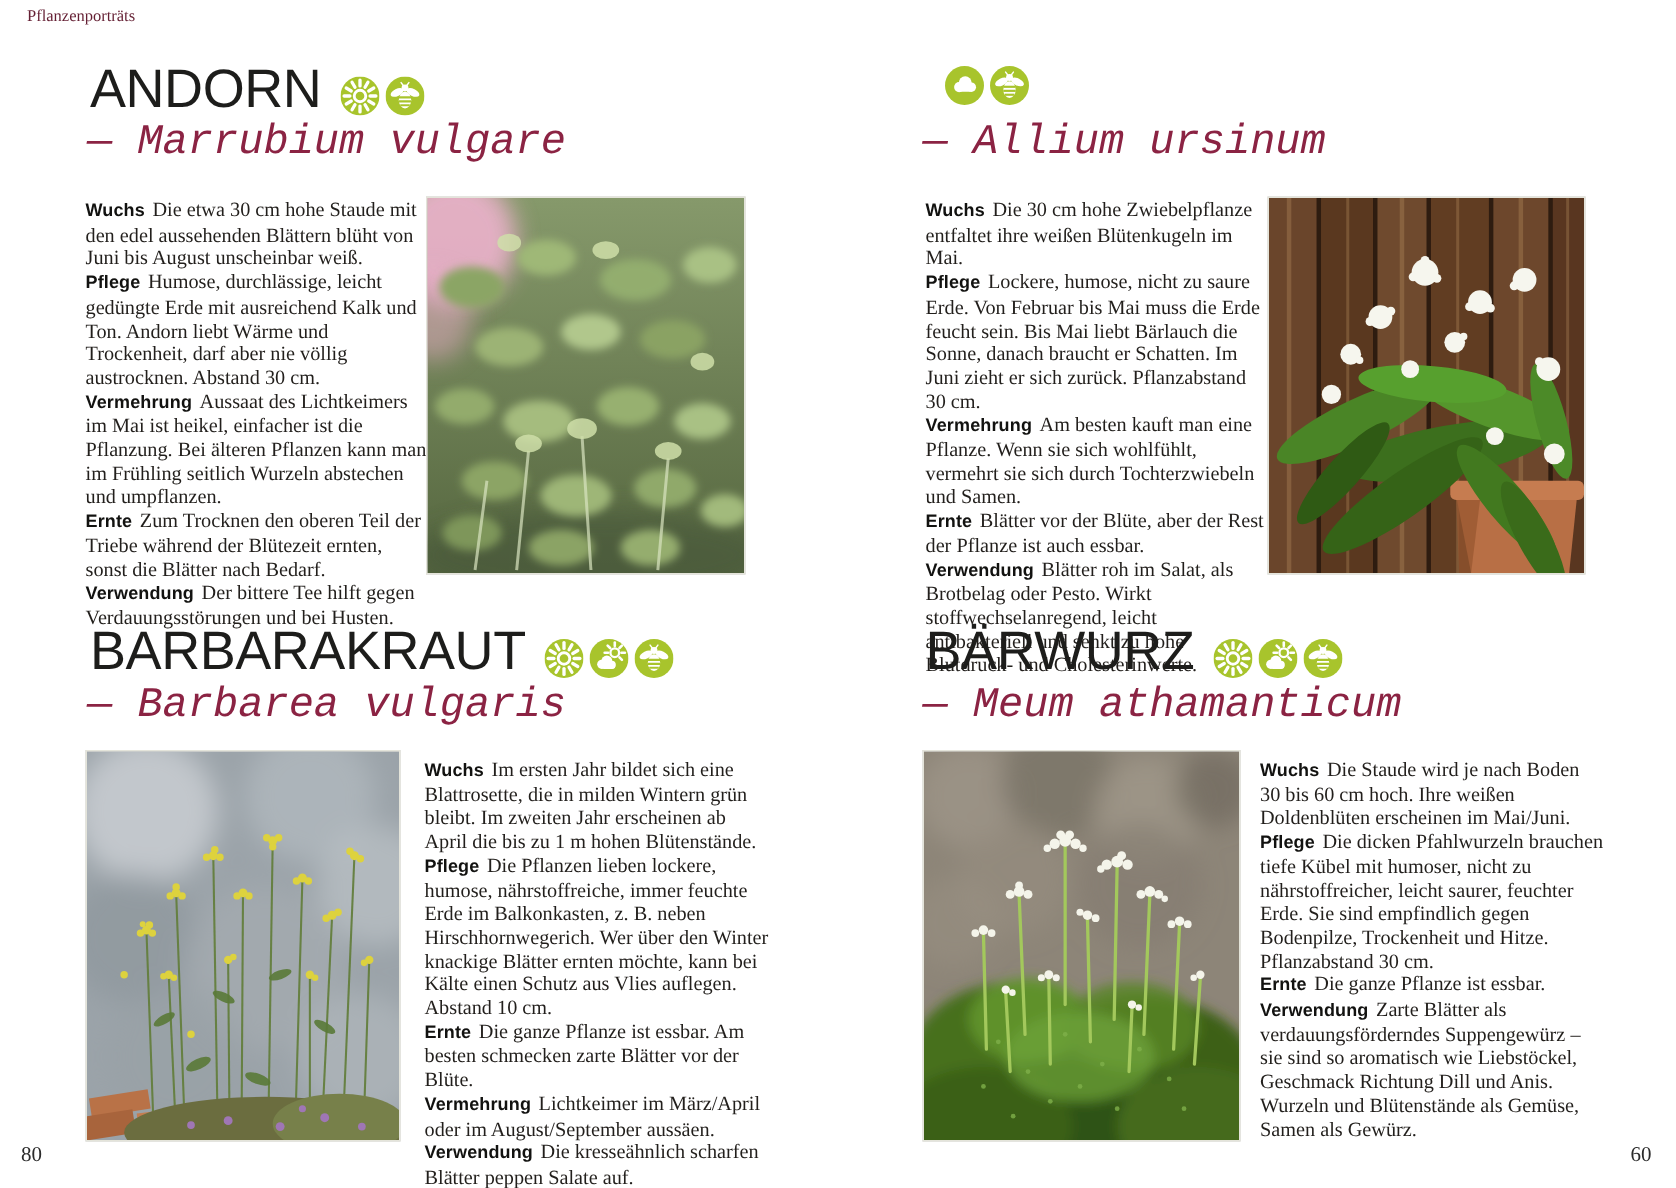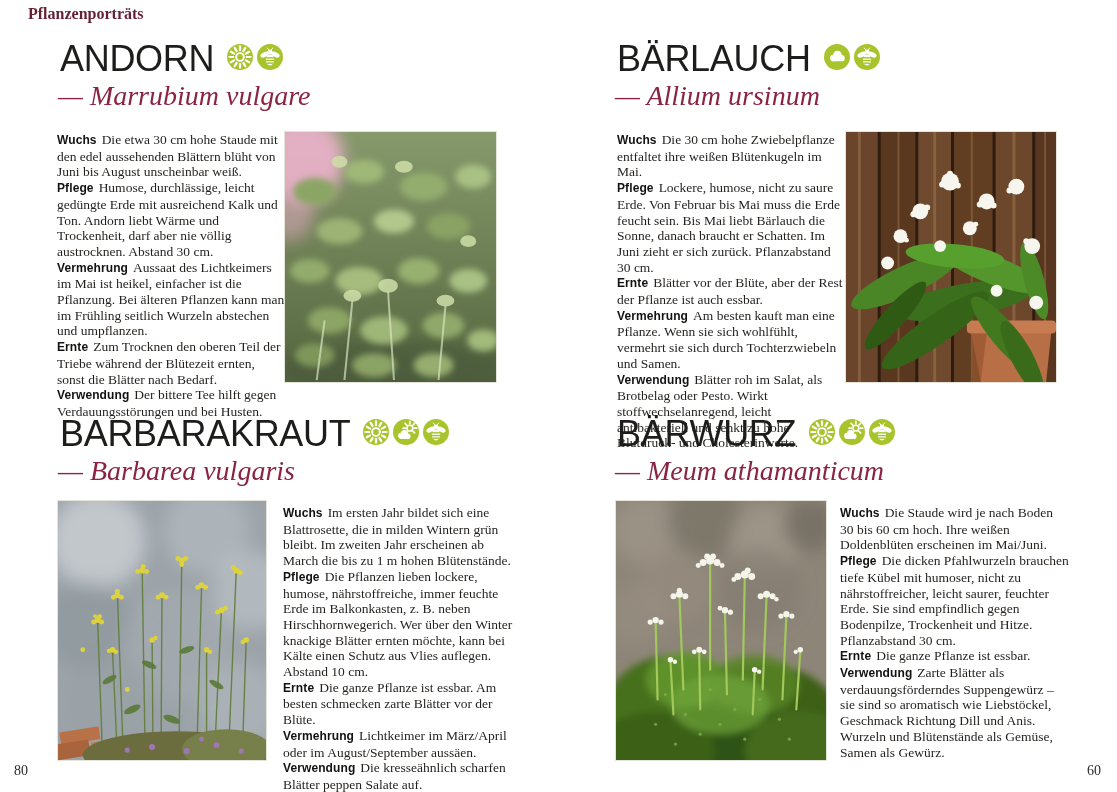--- a/index.html
+++ b/index.html
@@ -1,37 +1,37 @@
 <!DOCTYPE html>
 <html><head>
 <meta charset="utf-8">
 <style>
   html,body{margin:0;padding:0}
   body{
     width:1117px;height:792px;position:relative;background:#ffffff;overflow:hidden;
     font-family:"Liberation Serif",serif;color:#211e1b;
   }
   .kicker{
-    position:absolute;left:28px;top:5px;
-    font-family:"Liberation Serif",serif;font-weight:bold;font-size:16px;color:#641f33;
+    position:absolute;left:18px;top:5px;
+    font-family:"Liberation Serif",serif;font-weight:normal;font-size:11px;color:#641f33;
   }
   .pagenum{position:absolute;font-size:14px;color:#2b2b2b}
   .pagenum.left{left:14px;top:763px}
   .pagenum.right{right:16px;top:763px}
 
-  .plant-title{position:absolute;display:flex;align-items:flex-start}
+  .plant-title{position:absolute;display:flex;align-items:flex-end}
   .plant-title h2{
     margin:0;font-family:"Liberation Sans",sans-serif;font-weight:normal;
     font-size:36px;line-height:1;color:#1d1d1b;letter-spacing:-0.3px;
   }
   .icons{display:flex;gap:4px;margin-left:13px;margin-top:3px}
   .icons svg{display:block}
 
   .latin{
-    position:absolute;font-family:Liberation Serif, serif;font-style:italic;
+    position:absolute;font-family:Liberation Mono, monospace;font-style:italic;
     font-size:28px;line-height:1;color:#8b2343;text-align:right;
   }
   .t-andorn{left:60px;top:41px}        .l-andorn{left:58px;top:82px}
   .t-baerlauch{left:617px;top:41px}    .l-baerlauch{left:615px;top:82px}
   .t-barbarakraut{left:60px;top:416px} .l-barbarakraut{left:58px;top:457px}
   .t-baerwurz{left:617px;top:416px}    .l-baerwurz{left:615px;top:457px}
 
   .col{position:absolute;font-size:13.5px;line-height:15.7px;color:#221f1c}
   .col p{margin:0}
   .col b{
@@ -155,21 +155,20 @@
         <ellipse cx="104" cy="155" rx="10" ry="7"></ellipse>
       <ellipse cx="162" cy="170" rx="9" ry="6"></ellipse>
         <ellipse cx="120" cy="35" rx="9" ry="6"></ellipse>
       <ellipse cx="55" cy="30" rx="8" ry="6"></ellipse>
         <ellipse cx="185" cy="110" rx="8" ry="6"></ellipse>
     </g>
   </svg>
 </div>
 
 <div class="plant-title t-baerlauch">
-  <h2>BÄRLAUCH</h2>
   <span class="icons">
     <svg width="26" height="26" viewBox="0 0 27 27">
       <circle cx="13.5" cy="13.5" r="13.5" fill="#A8C42C"></circle>
       <g fill="#fff">
         <circle cx="9.8" cy="14.6" r="3.5"></circle>
           <circle cx="14" cy="11.6" r="4.5"></circle>
           <circle cx="18.2" cy="14.7" r="3.3"></circle>
         <rect x="9.2" y="12.9" width="9.6" height="5" rx="2.5"></rect>
       </g>
     </svg>
@@ -190,22 +189,22 @@
         <line x1="12.3" y1="6.2" x2="10.8" y2="4.2"></line>
           <line x1="14.7" y1="6.2" x2="16.2" y2="4.2"></line>
       </g>
     </svg>
   </span>
 </div>
 <div class="latin l-baerlauch">— Allium ursinum</div>
 <div class="col c-baerlauch">
   <p><b>Wuchs</b><span>Die 30 cm hohe Zwiebelpflanze entfaltet ihre weißen Blütenkugeln im Mai.</span></p>
   <p><b>Pflege</b><span>Lockere, humose, nicht zu saure Erde. Von Februar bis Mai muss die Erde feucht sein. Bis Mai liebt Bärlauch die Sonne, danach braucht er Schatten. Im Juni zieht er sich zurück. Pflanzabstand 30 cm.</span></p>
+  <p><b>Vermehrung</b><span>Am besten kauft man eine Pflanze. Wenn sie sich wohlfühlt, vermehrt sie sich durch Tochterzwiebeln und Samen.</span></p>
   <p><b>Ernte</b><span>Blätter vor der Blüte, aber der Rest der Pflanze ist auch essbar.</span></p>
-  <p><b>Vermehrung</b><span>Am besten kauft man eine Pflanze. Wenn sie sich wohlfühlt, vermehrt sie sich durch Tochterzwiebeln und Samen.</span></p>
   <p><b>Verwendung</b><span>Blätter roh im Salat, als Brotbelag oder Pesto. Wirkt stoffwechselanregend, leicht antibakteriell und senkt zu hohe Blutdruck- und Cholesterinwerte.</span></p>
 </div>
 <div class="photo p-baerlauch" aria-label="Bärlauch mit weißen Blütenkugeln und breiten grünen Blättern im Terrakottatopf vor Holzwand">
   <svg viewBox="0 0 212 252" preserveAspectRatio="none">
     <rect width="212" height="252" fill="#5f3d25"></rect>
     <rect x="0" width="34" height="252" fill="#6a452b"></rect>
       <rect x="34" width="38" height="252" fill="#5a381f"></rect>
     <rect x="72" width="36" height="252" fill="#6f4a2e"></rect>
       <rect x="108" width="42" height="252" fill="#613d22"></rect>
     <rect x="150" width="40" height="252" fill="#6d472c"></rect>
@@ -342,21 +341,21 @@
       </g>
       <g stroke="#fff" stroke-width="1" stroke-linecap="round">
         <line x1="12.3" y1="6.2" x2="10.8" y2="4.2"></line>
           <line x1="14.7" y1="6.2" x2="16.2" y2="4.2"></line>
       </g>
     </svg>
   </span>
 </div>
 <div class="latin l-barbarakraut">— Barbarea vulgaris</div>
 <div class="col c-barbarakraut">
-  <p><b>Wuchs</b><span>Im ersten Jahr bildet sich eine Blattrosette, die in milden Wintern grün bleibt. Im zweiten Jahr erscheinen ab March die bis zu 1 m hohen Blütenstände.</span></p>
+  <p><b>Wuchs</b><span>Im ersten Jahr bildet sich eine Blattrosette, die in milden Wintern grün bleibt. Im zweiten Jahr erscheinen ab April die bis zu 1 m hohen Blütenstände.</span></p>
   <p><b>Pflege</b><span>Die Pflanzen lieben lockere, humose, nährstoffreiche, immer feuchte Erde im Balkonkasten, z. B. neben Hirschhornwegerich. Wer über den Winter knackige Blätter ernten möchte, kann bei Kälte einen Schutz aus Vlies auflegen. Abstand 10 cm.</span></p>
   <p><b>Ernte</b><span>Die ganze Pflanze ist essbar. Am besten schmecken zarte Blätter vor der Blüte.</span></p>
   <p><b>Vermehrung</b><span>Lichtkeimer im März/April oder im August/September aussäen.</span></p>
   <p><b>Verwendung</b><span>Die kresseähnlich scharfen Blätter peppen Salate auf.</span></p>
 </div>
 <div class="photo p-barbarakraut" aria-label="Barbarakraut mit gelben Blütenständen vor grauer Betonwand, Terrakottakasten unten">
   <svg viewBox="0 0 210 261" preserveAspectRatio="none">
     <defs>
         <filter id="bB" x="-60%" y="-60%" width="220%" height="220%">
           <feGaussianBlur stdDeviation="9"></feGaussianBlur>

